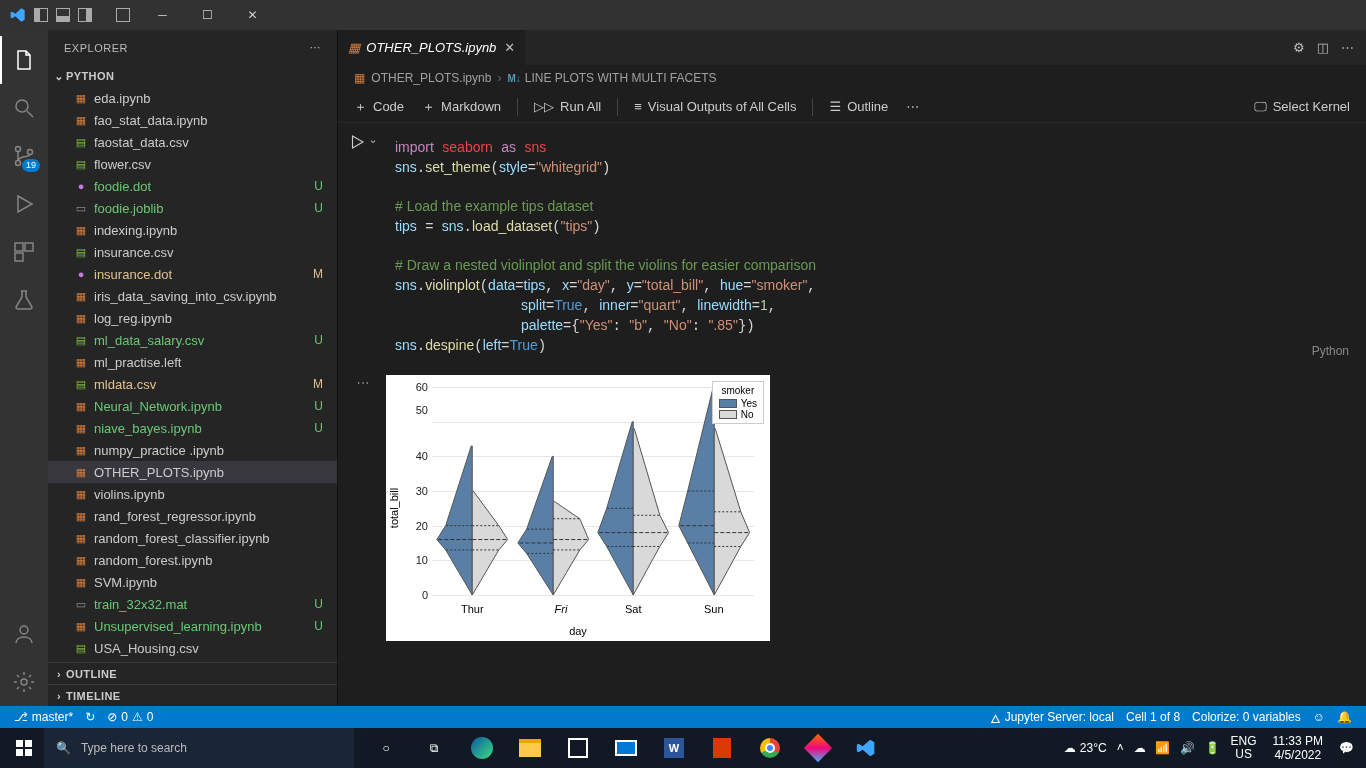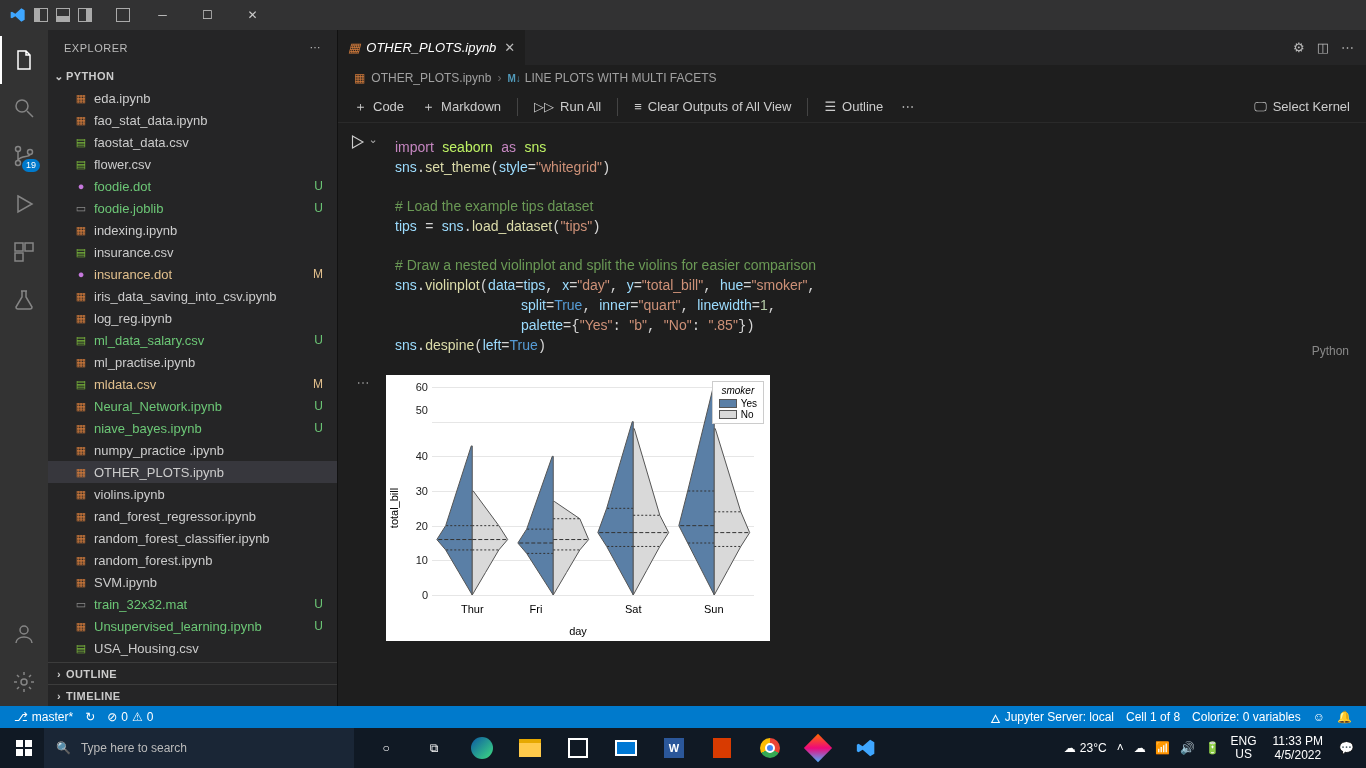--- a/index.html
+++ b/index.html
@@ -65,21 +65,21 @@
 .notebook { flex: 1; overflow: auto; background: #1e1e1e; padding: 6px 0 40px 0; }
 .cell { display: flex; padding: 0 8px 6px 8px; }
 .cell-gutter { width: 34px; display: flex; align-items: flex-start; justify-content: center; padding-top: 4px; color: #999; }
 .cell-body { flex: 1; background: #1e1e1e; border: 1px solid transparent; position: relative; }
 .code-area { font-family: Consolas, "Courier New", monospace; font-size: 14px; line-height: 19px; padding: 8px 14px 6px 14px; white-space: pre; color: #d4d4d4; }
 .cell-lang { position: absolute; right: 8px; bottom: 4px; font-size: 12px; color: #888; }
 
 
 .kw { color: #c586c0; }
 .fn { color: #dcdcaa; }
-.mod { color: #bef264; }
+.mod { color: #ef4444; }
 .var { color: #9cdcfe; }
 .str { color: #ce9178; }
 .com { color: #6a9955; }
 .bool { color: #569cd6; }
 .num { color: #b5cea8; }
 .op { color: #d4d4d4; }
 
 .output-cell { display: flex; padding: 0 8px; }
 .output-gutter { width: 34px; display: flex; align-items: flex-start; justify-content: center; color: #999; padding-top: 6px; }
 .output-body { padding: 6px 0 16px 6px; }
@@ -247,21 +247,21 @@
             <span class="icon" style="color: rgb(208, 122, 59);">▦</span>
             <span>log_reg.ipynb</span>
           </div>
           <div class="file-item mod-U">
             <span class="icon" style="color: rgb(124, 186, 59);">▤</span>
             <span>ml_data_salary.csv</span>
             <span class="status">U</span>
           </div>
           <div class="file-item">
             <span class="icon" style="color: rgb(208, 122, 59);">▦</span>
-            <span>ml_practise.ipynb</span>
+            <span>ml_practise.left</span>
           </div>
           <div class="file-item mod-M">
             <span class="icon" style="color: rgb(124, 186, 59);">▤</span>
             <span>mldata.csv</span>
             <span class="status">M</span>
           </div>
           <div class="file-item mod-U">
             <span class="icon" style="color: rgb(208, 122, 59);">▦</span>
             <span>Neural_Network.ipynb</span>
             <span class="status">U</span>
@@ -359,21 +359,21 @@
             <span>Markdown</span>
           </div>
         <div class="tool-sep"></div>
         <div class="tool-btn">
             <span>▷▷</span>
             <span>Run All</span>
           </div>
         <div class="tool-sep"></div>
         <div class="tool-btn">
             <span>≡</span>
-            <span>Clear Outputs of All View</span>
+            <span>Visual Outputs of All Cells</span>
           </div>
         <div class="tool-sep"></div>
         <div class="tool-btn">
             <span>☰</span>
             <span>Outline</span>
           </div>
         <div class="tool-btn">⋯</div>
         <div class="spacer"></div>
         <div class="tool-btn">
             <span>🖵</span>
@@ -440,21 +440,21 @@
                   <svg width="80.5" height="208" style="position: absolute; left: 80.5px; top: 0px;">
                     <path d="M 40.25 208 L 26.9675 187.2 L 13.684999999999999 166.4 L 4.829999999999998 156 L 13.684999999999999 142.13333333333333 L 39.25 69.33333333333334 L 40.25 69.33333333333334 Z" fill="#5a7fa6" stroke="#555" stroke-width="1"></path>
                     <line x1="40.25" x2="13.684999999999999" y1="166.4" y2="166.4" stroke="#333" stroke-dasharray="2 2"></line>
                     <line x1="40.25" x2="4.829999999999998" y1="156" y2="156" stroke="#333" stroke-dasharray="4 2"></line>
                     <line x1="40.25" x2="13.684999999999999" y1="142.13333333333333" y2="142.13333333333333" stroke="#333" stroke-dasharray="2 2"></line>
                     <path d="M 40.25 208 L 53.5325 185.46666666666667 L 66.815 162.93333333333334 L 75.67 152.53333333333333 L 66.815 131.73333333333335 L 41.25 114.39999999999999 L 40.25 114.39999999999999 Z" fill="#d9d9d9" stroke="#555" stroke-width="1"></path>
                     <line x1="40.25" x2="66.815" y1="162.93333333333334" y2="162.93333333333334" stroke="#333" stroke-dasharray="2 2"></line>
                     <line x1="40.25" x2="75.67" y1="152.53333333333333" y2="152.53333333333333" stroke="#333" stroke-dasharray="4 2"></line>
                     <line x1="40.25" x2="66.815" y1="131.73333333333335" y2="131.73333333333335" stroke="#333" stroke-dasharray="2 2"></line>
                   </svg>
-                  <div class="tick-x" style="left: 104px;">Fri</div>
+                  <div class="tick-x" style="left: 129px; font-style: italic;">Fri</div>
                   <svg width="80.5" height="208" style="position: absolute; left: 161px; top: 0px;">
                     <path d="M 40.25 208 L 26.9675 183.73333333333335 L 13.684999999999999 159.46666666666667 L 4.829999999999998 145.6 L 13.684999999999999 121.33333333333333 L 39.25 34.66666666666666 L 40.25 34.66666666666666 Z" fill="#5a7fa6" stroke="#555" stroke-width="1"></path>
                     <line x1="40.25" x2="13.684999999999999" y1="159.46666666666667" y2="159.46666666666667" stroke="#333" stroke-dasharray="2 2"></line>
                     <line x1="40.25" x2="4.829999999999998" y1="145.6" y2="145.6" stroke="#333" stroke-dasharray="4 2"></line>
                     <line x1="40.25" x2="13.684999999999999" y1="121.33333333333333" y2="121.33333333333333" stroke="#333" stroke-dasharray="2 2"></line>
                     <path d="M 40.25 208 L 53.5325 183.73333333333335 L 66.815 159.46666666666667 L 75.67 145.6 L 66.815 128.26666666666665 L 41.25 41.599999999999994 L 40.25 41.599999999999994 Z" fill="#d9d9d9" stroke="#555" stroke-width="1"></path>
                     <line x1="40.25" x2="66.815" y1="159.46666666666667" y2="159.46666666666667" stroke="#333" stroke-dasharray="2 2"></line>
                     <line x1="40.25" x2="75.67" y1="145.6" y2="145.6" stroke="#333" stroke-dasharray="4 2"></line>
                     <line x1="40.25" x2="66.815" y1="128.26666666666665" y2="128.26666666666665" stroke="#333" stroke-dasharray="2 2"></line>
                   </svg>
@@ -465,21 +465,21 @@
                     <line x1="40.25" x2="4.829999999999998" y1="138.66666666666669" y2="138.66666666666669" stroke="#333" stroke-dasharray="4 2"></line>
                     <line x1="40.25" x2="13.684999999999999" y1="104" y2="104" stroke="#333" stroke-dasharray="2 2"></line>
                     <path d="M 40.25 208 L 53.5325 183.73333333333335 L 66.815 159.46666666666667 L 75.67 145.6 L 66.815 124.8 L 41.25 41.599999999999994 L 40.25 41.599999999999994 Z" fill="#d9d9d9" stroke="#555" stroke-width="1"></path>
                     <line x1="40.25" x2="66.815" y1="159.46666666666667" y2="159.46666666666667" stroke="#333" stroke-dasharray="2 2"></line>
                     <line x1="40.25" x2="75.67" y1="145.6" y2="145.6" stroke="#333" stroke-dasharray="4 2"></line>
                     <line x1="40.25" x2="66.815" y1="124.8" y2="124.8" stroke="#333" stroke-dasharray="2 2"></line>
                   </svg>
                   <div class="tick-x" style="left: 281.75px;">Sun</div>
                 </div>
               <div class="legend">
-                <div style="text-align:center;margin-bottom:2px;font-style:italic;">smoker</div>
+                <div style="text-align:center;margin-bottom:2px;">smoker</div>
                 <div class="row">
                     <span class="sw" id="sw-yes" style="background: rgb(90, 127, 166);"></span>
                     <span>Yes</span>
                   </div>
                 <div class="row">
                     <span class="sw" id="sw-no" style="background: rgb(217, 217, 217);"></span>
                     <span>No</span>
                   </div>
               </div>
             </div>

